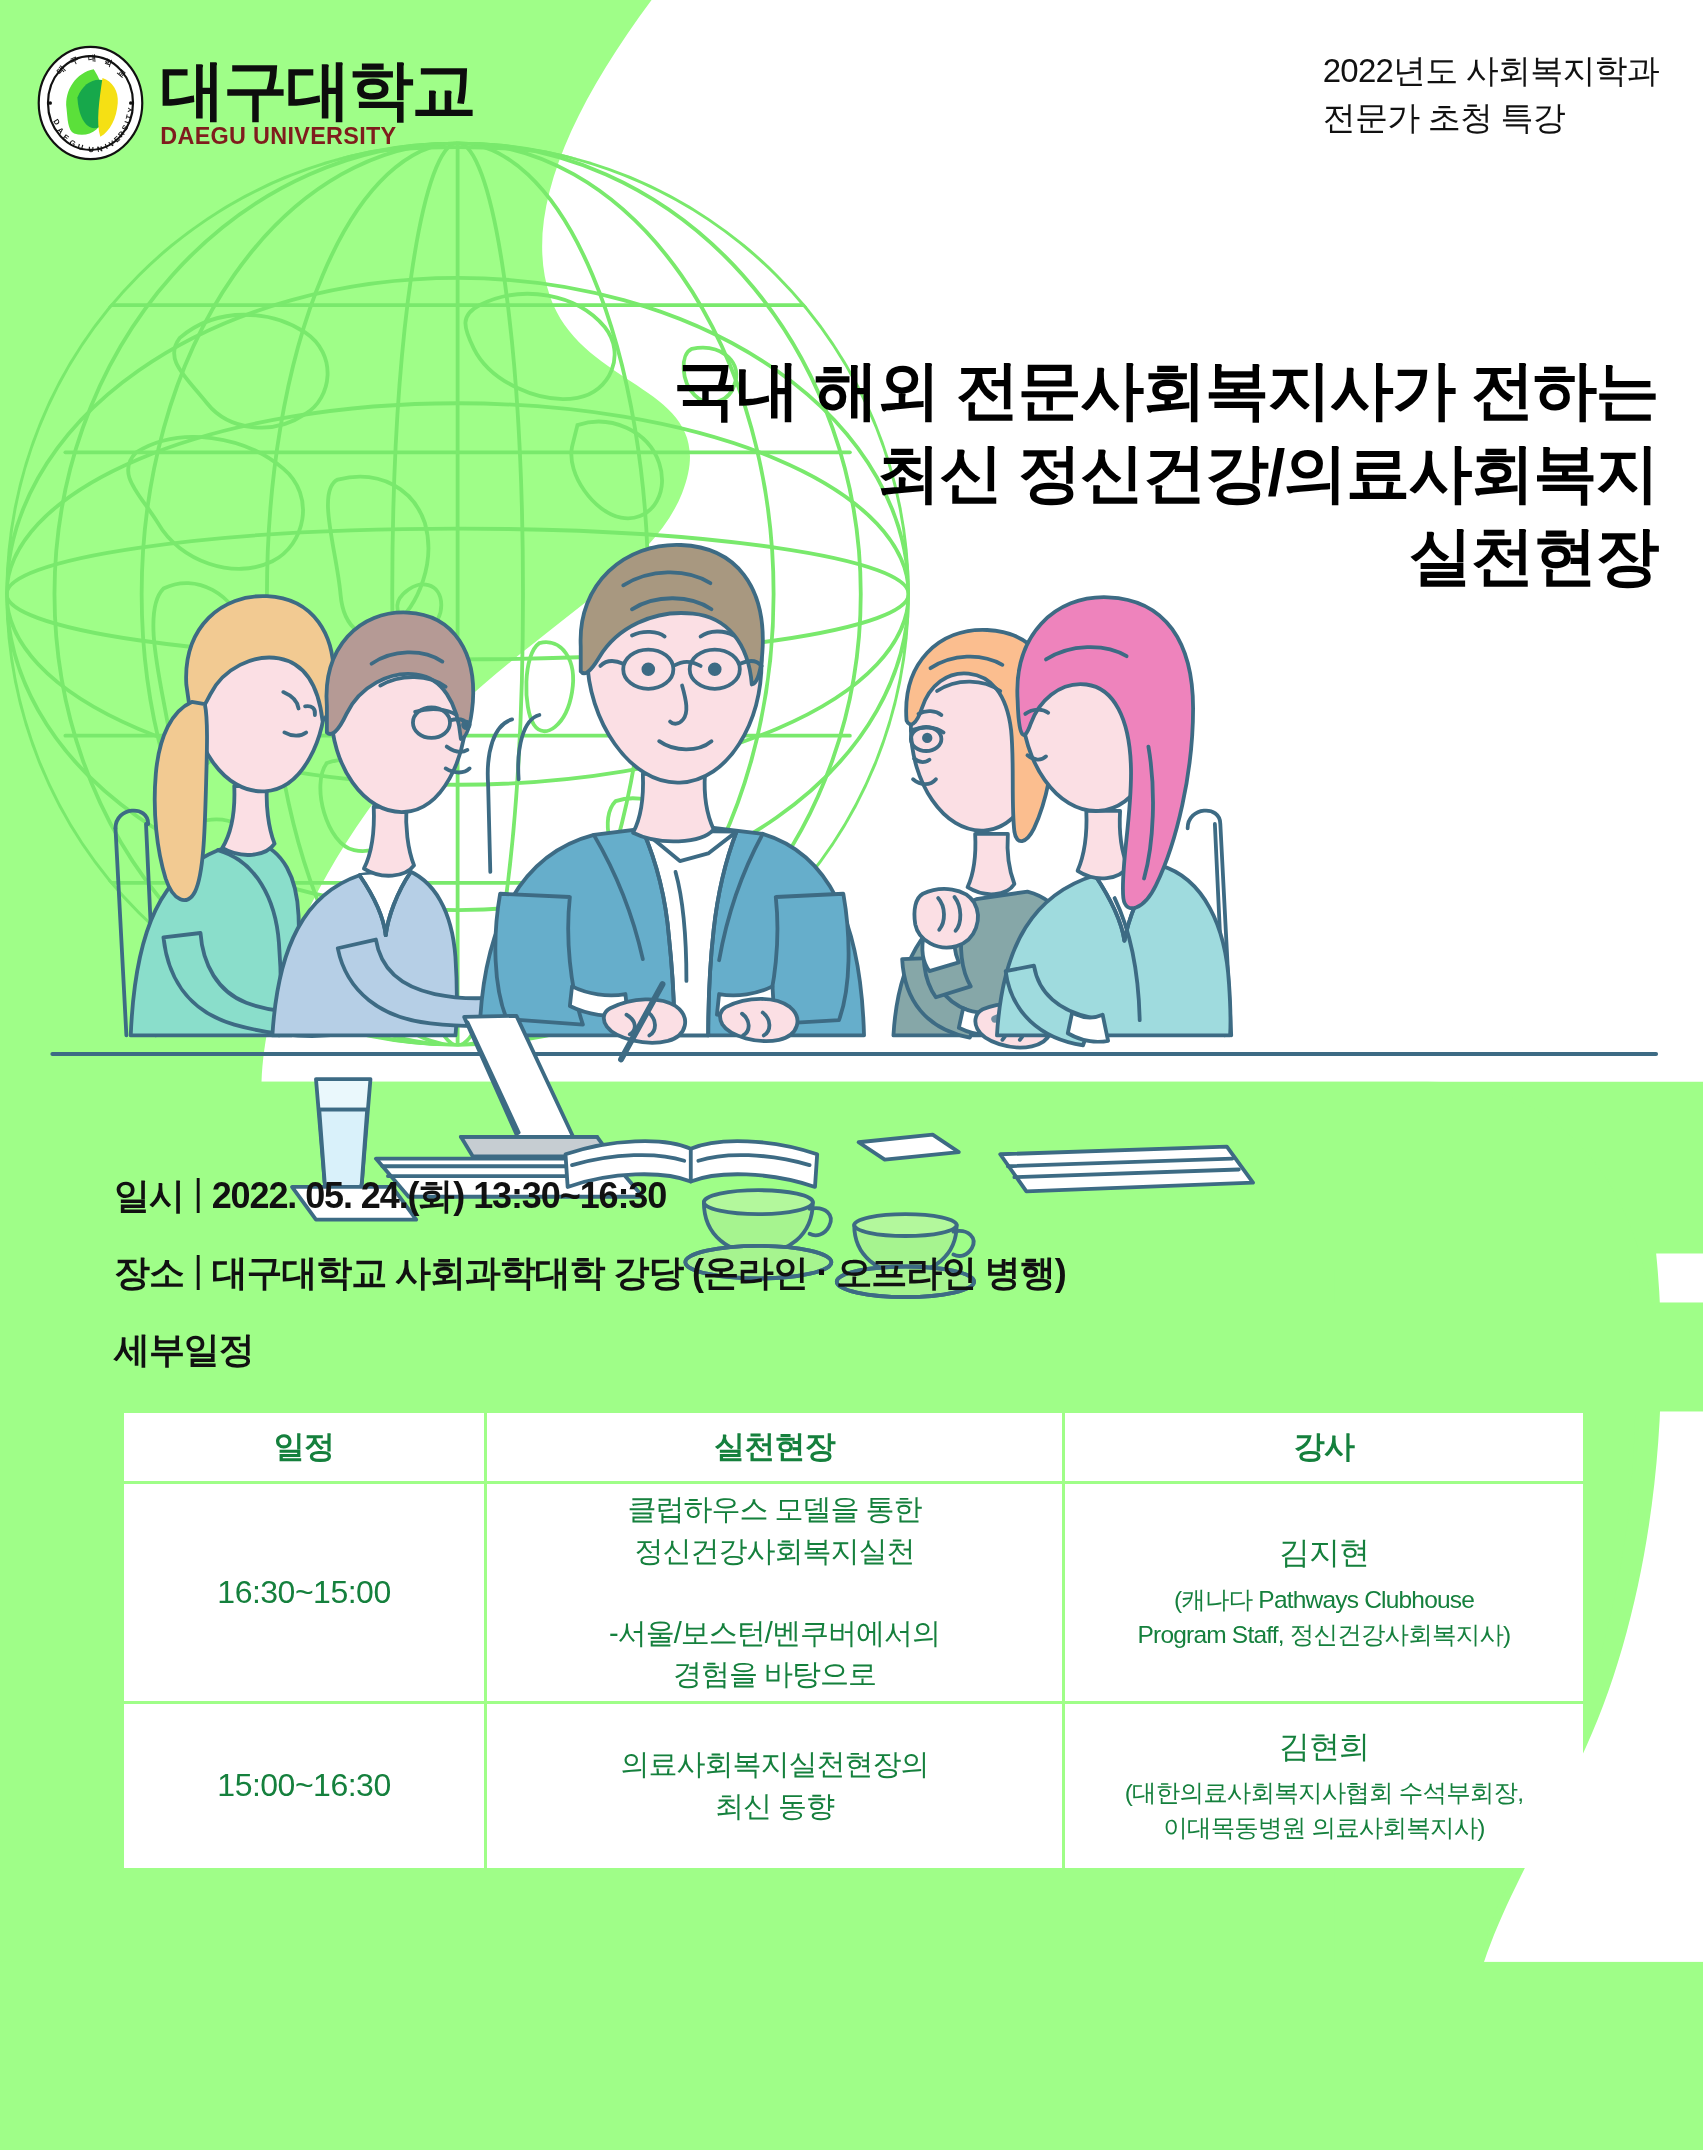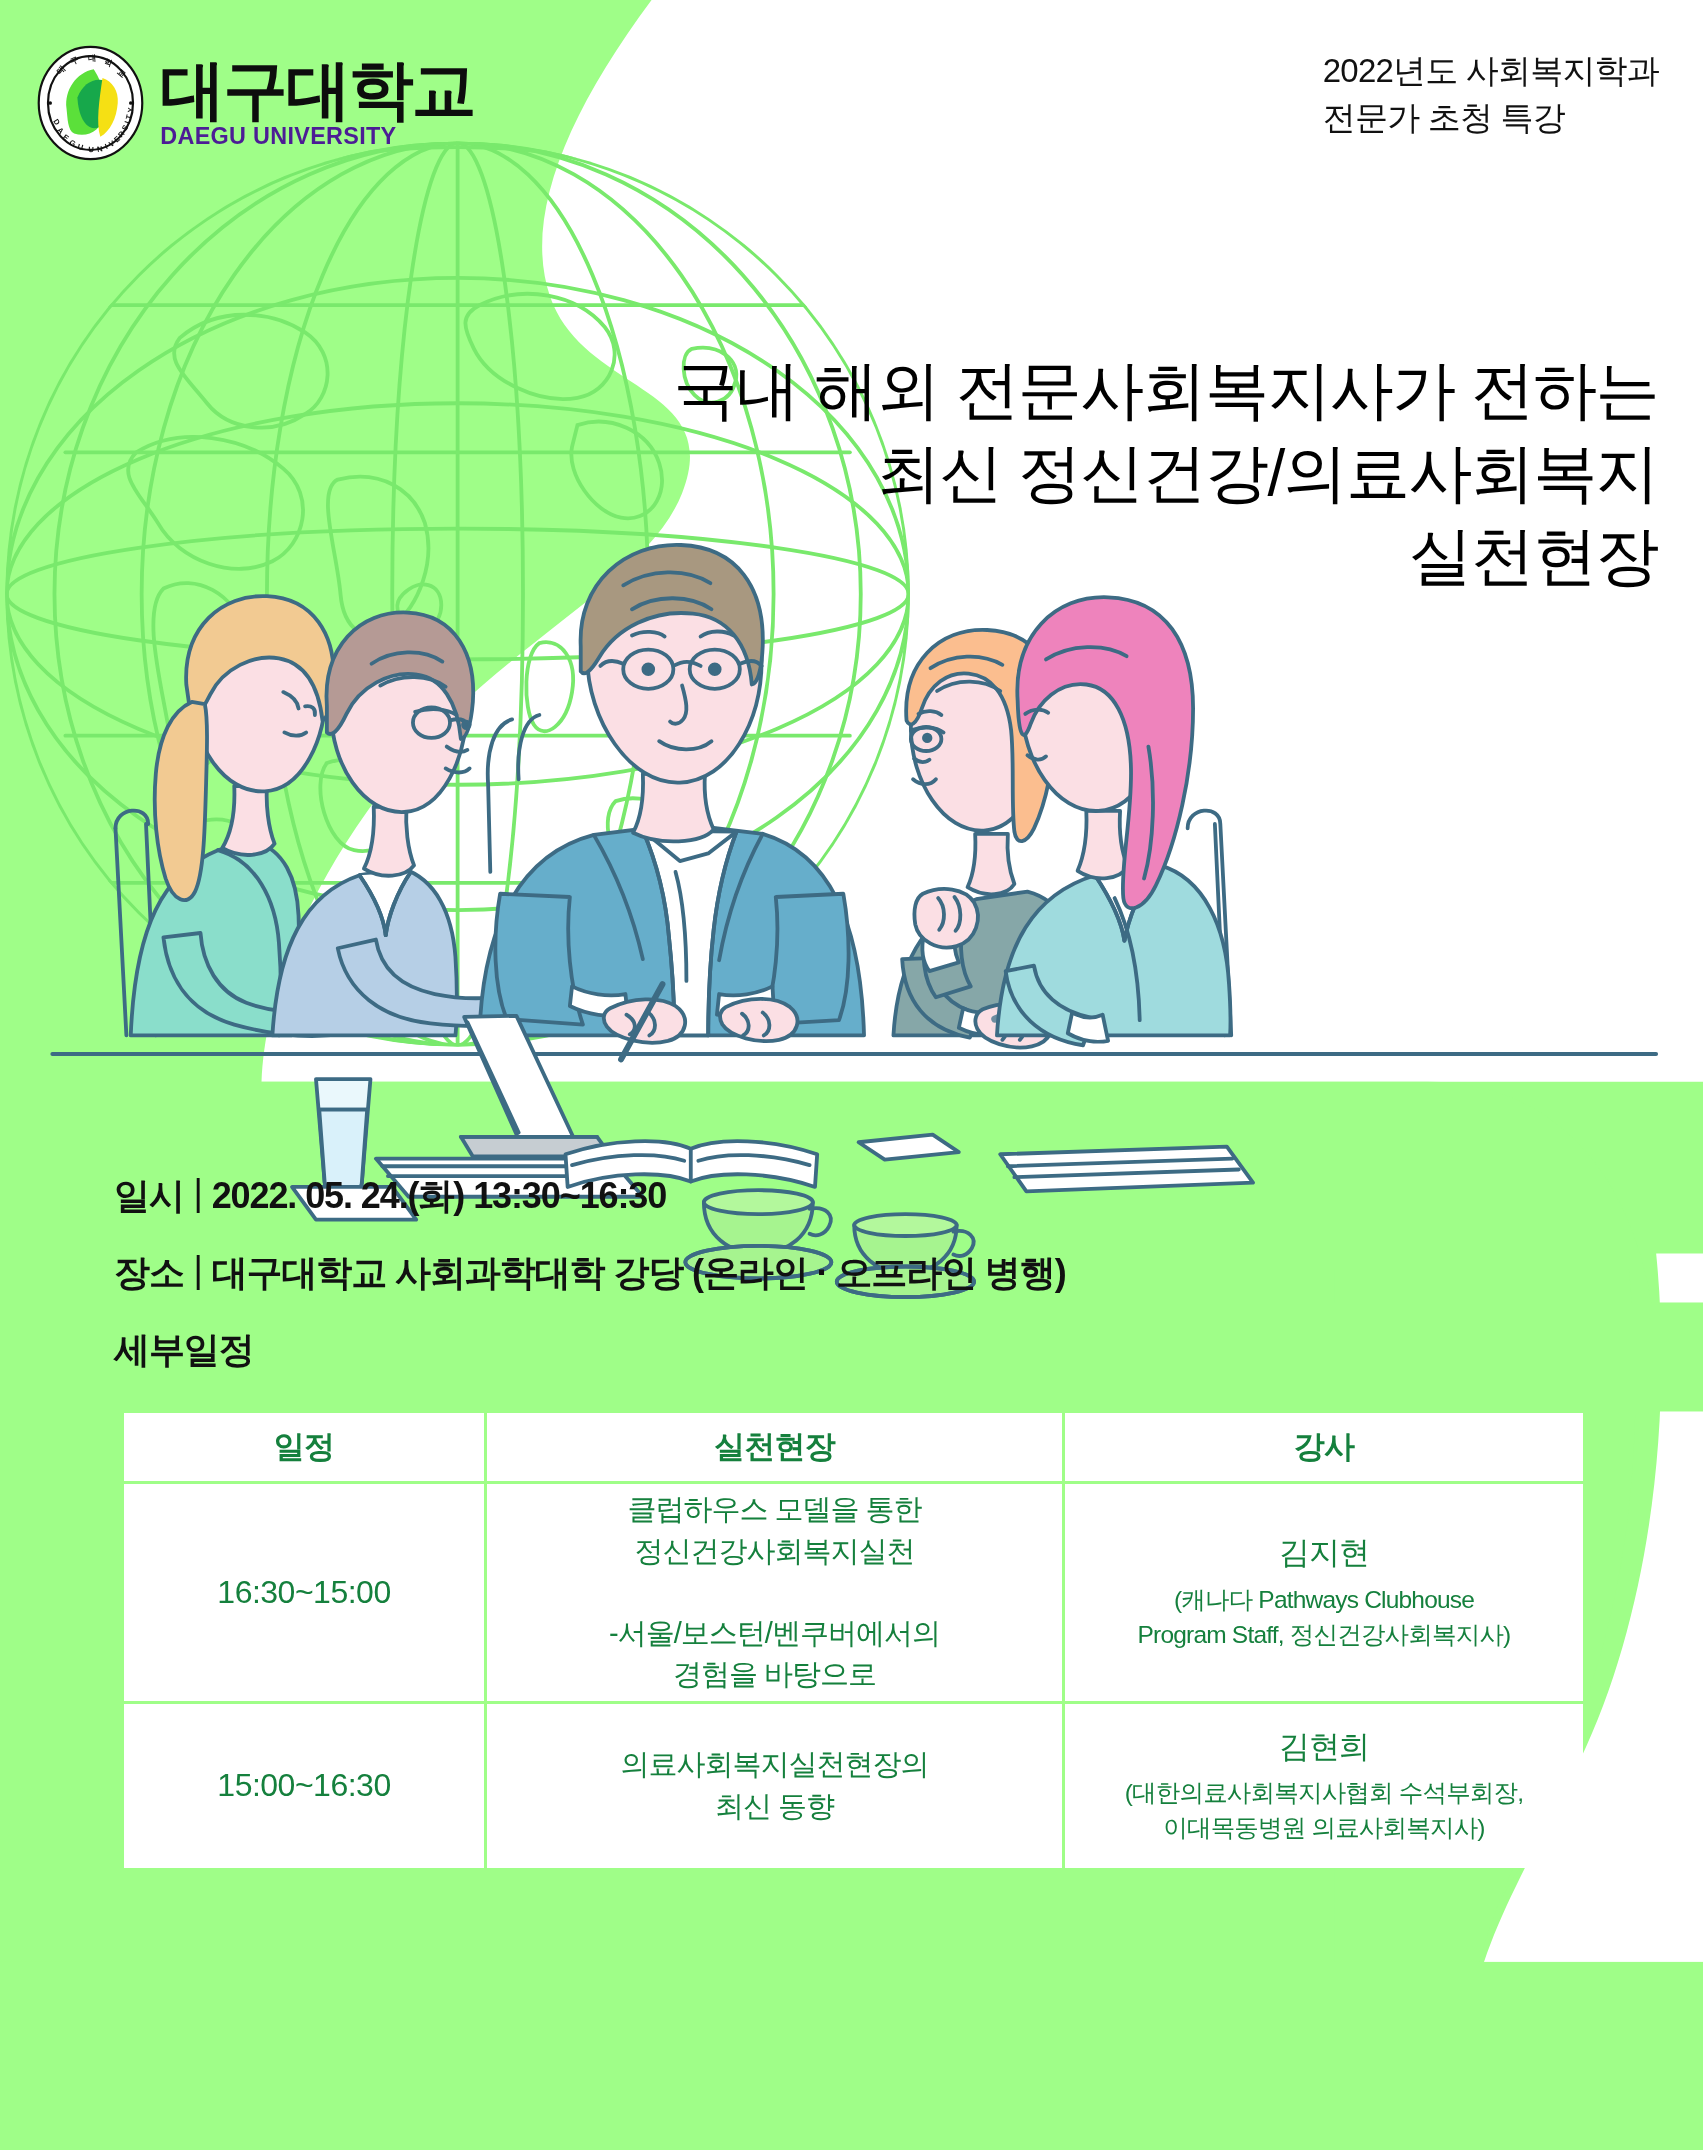--- a/index.html
+++ b/index.html
@@ -25,37 +25,37 @@
     position:absolute; left:36px; top:45px;
     display:flex; align-items:center; gap:15.3px;
   }
   #logo-seal { width:109px; height:116px; flex:0 0 auto; }
   #logo-words { display:flex; flex-direction:column; justify-content:center; }
   #logo-ko {
     font-size:65px; font-weight:bold; color:#0d0d0d;
     letter-spacing:-2.2px; line-height:1.0;
   }
   #logo-en {
-    font-size:23.4px; font-weight:bold; color:#4c1d95;
+    font-size:23.4px; font-weight:bold; color:#7f1d1d;
     letter-spacing:0.3px; line-height:1.05; margin-top:2.2px;
   }
 
   
   #header-right {
     position:absolute; right:44px; top:48px;
     text-align:left;
     font-size:33px; line-height:1.42; color:#111;
     letter-spacing:-0.8px;
   }
 
   
   #main-title {
     position:absolute; right:45px; top:349px;
     text-align:right; width:1144px;
-    font-size:64px; font-weight:normal; color:#000;
+    font-size:64px; font-weight:bold; color:#000;
     line-height:1.30; letter-spacing:-1.6px;
     white-space:pre-line;
   }
 
   
   #info-block { position:absolute; left:114px; top:1172px; width:1308px; }
   .info-row {
     display:flex; align-items:flex-start;
     font-size:36px; font-weight:bold; color:#111;
     letter-spacing:-1.1px; margin-bottom:28px;

